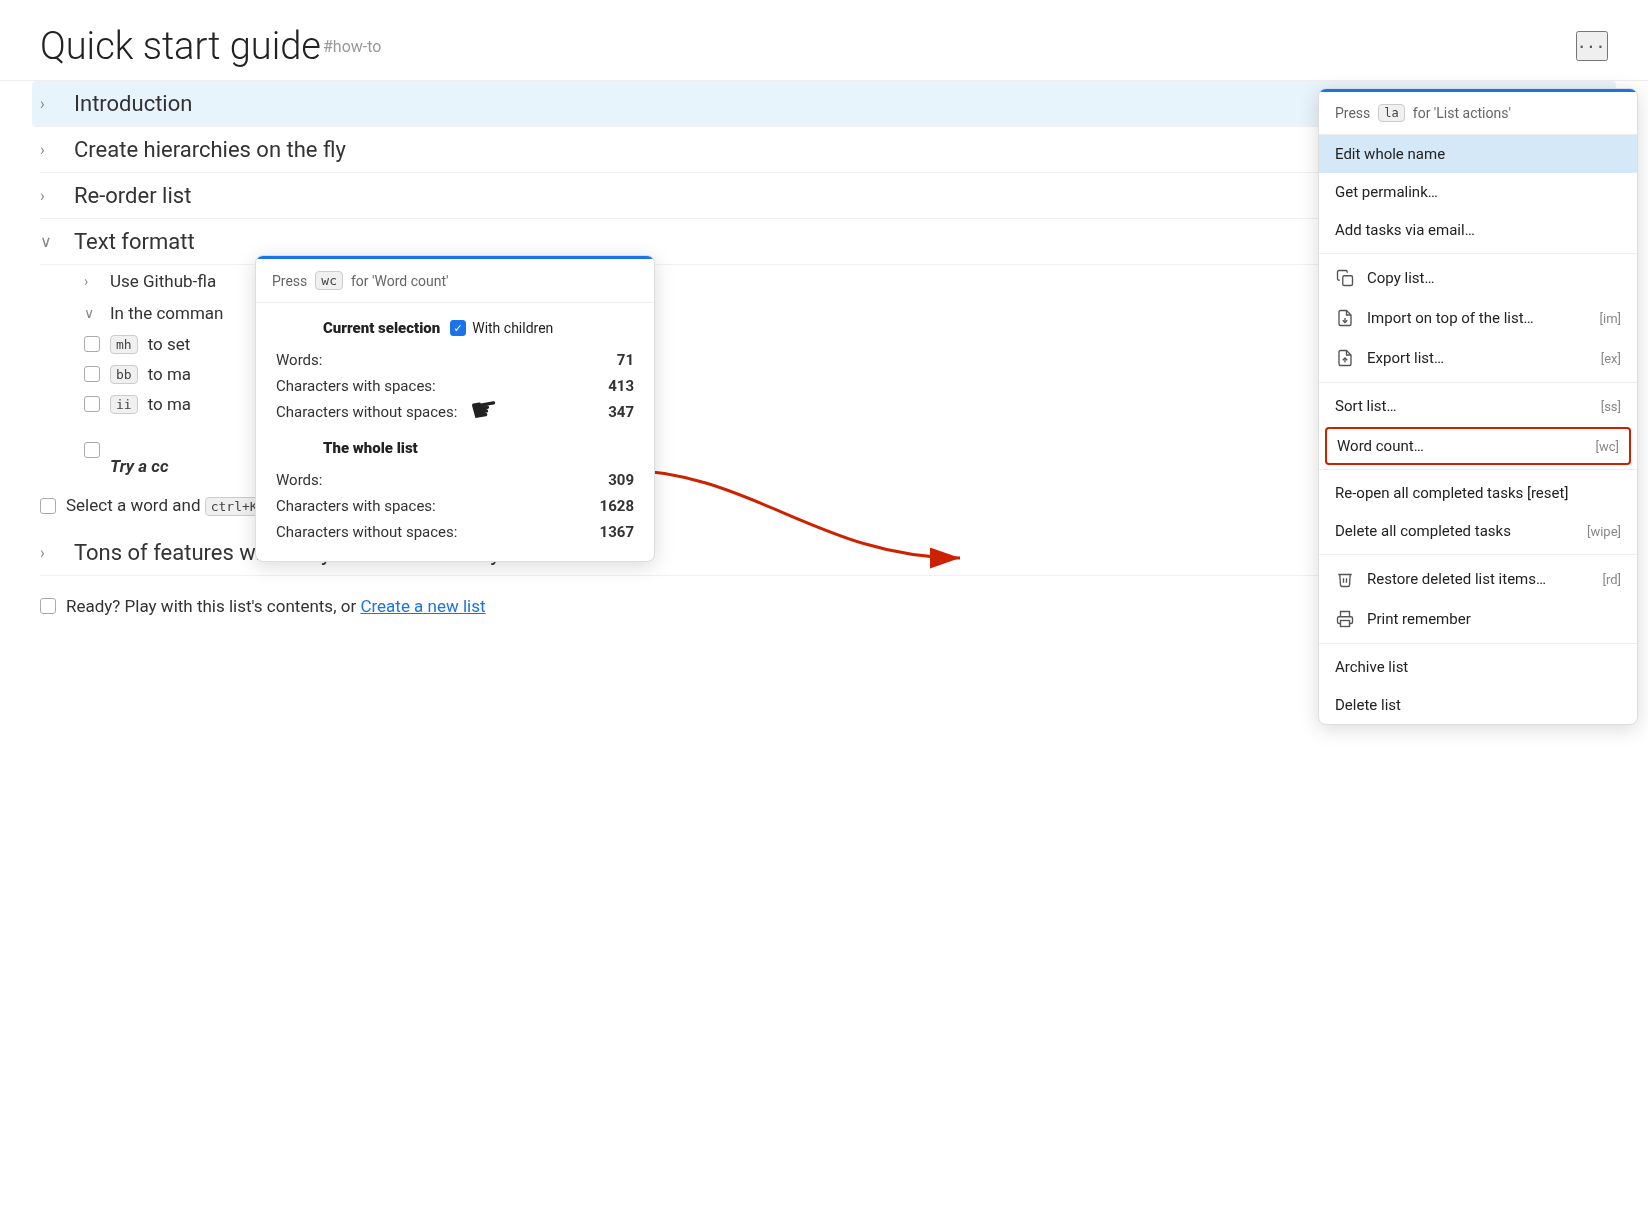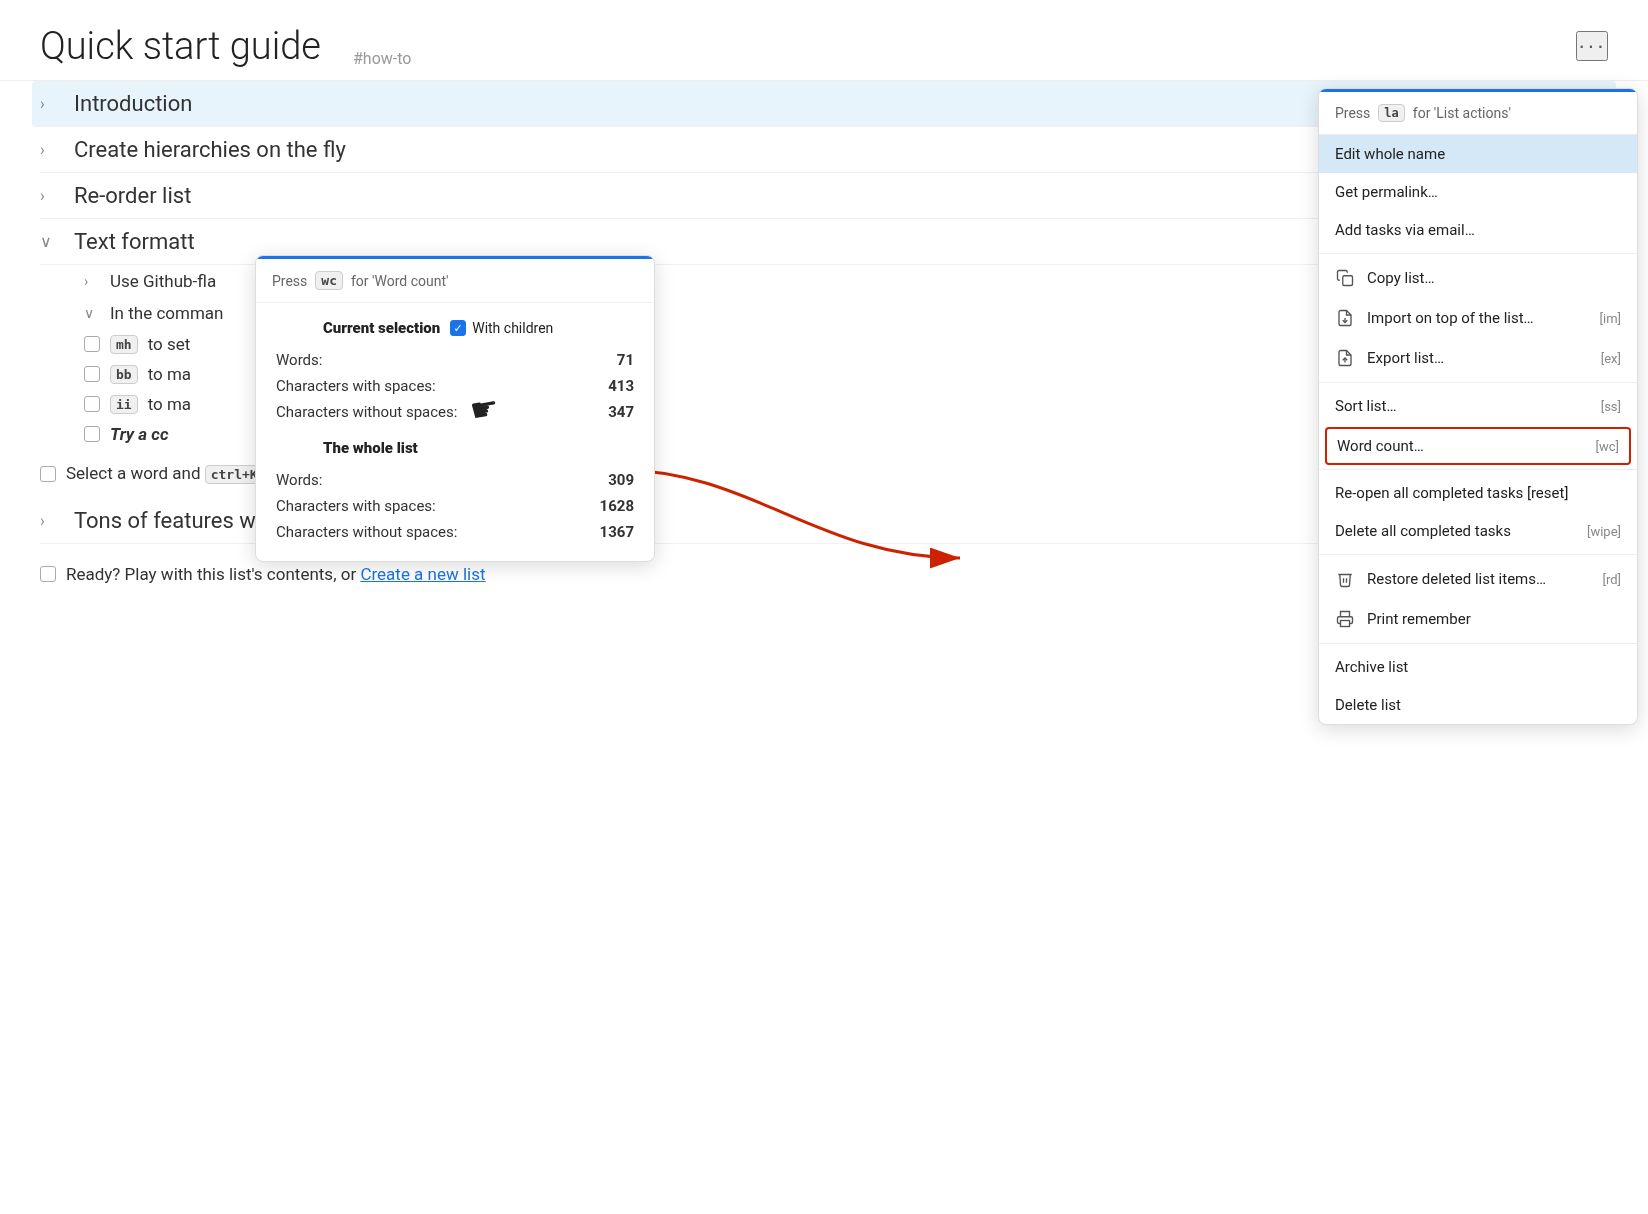--- a/index.html
+++ b/index.html
@@ -16,22 +16,22 @@
     
     .page-header {
       padding: 24px 40px 12px 40px;
       display: flex;
       align-items: center;
       justify-content: space-between;
       border-bottom: 1px solid #eee;
     }
     .page-title-area {
       display: flex;
-      align-items: flex-end;
-      gap: 32px;
+      align-items: center;
+      gap: 2px;
     }
     .page-title {
       font-size: 38px;
       font-weight: 300;
       color: #222;
     }
     .page-tag {
       font-size: 16px;
       color: #999;
     }
@@ -88,21 +88,20 @@
     .kbd-badge {
       display: inline-flex;
       align-items: center;
       background: #f0f0f0;
       border: 1px solid #ccc;
       border-radius: 4px;
       padding: 1px 5px;
       font-size: 13px;
       font-family: monospace;
       color: #444;
-      font-weight: bold;
     }
 
     .checkbox-item {
       display: flex;
       align-items: center;
       padding: 5px 0 5px 44px;
       font-size: 17px;
       color: #333;
       gap: 10px;
     }
@@ -111,20 +110,21 @@
       height: 16px;
       border: 1.5px solid #aaa;
       border-radius: 3px;
       display: inline-block;
       flex-shrink: 0;
     }
 
     .bold-italic {
       font-weight: bold;
       font-style: italic;
+      margin-top: 32px;
     }
 
     .footer-item {
       display: flex;
       align-items: center;
       padding: 14px 0;
       font-size: 17px;
       color: #333;
       gap: 10px;
     }

